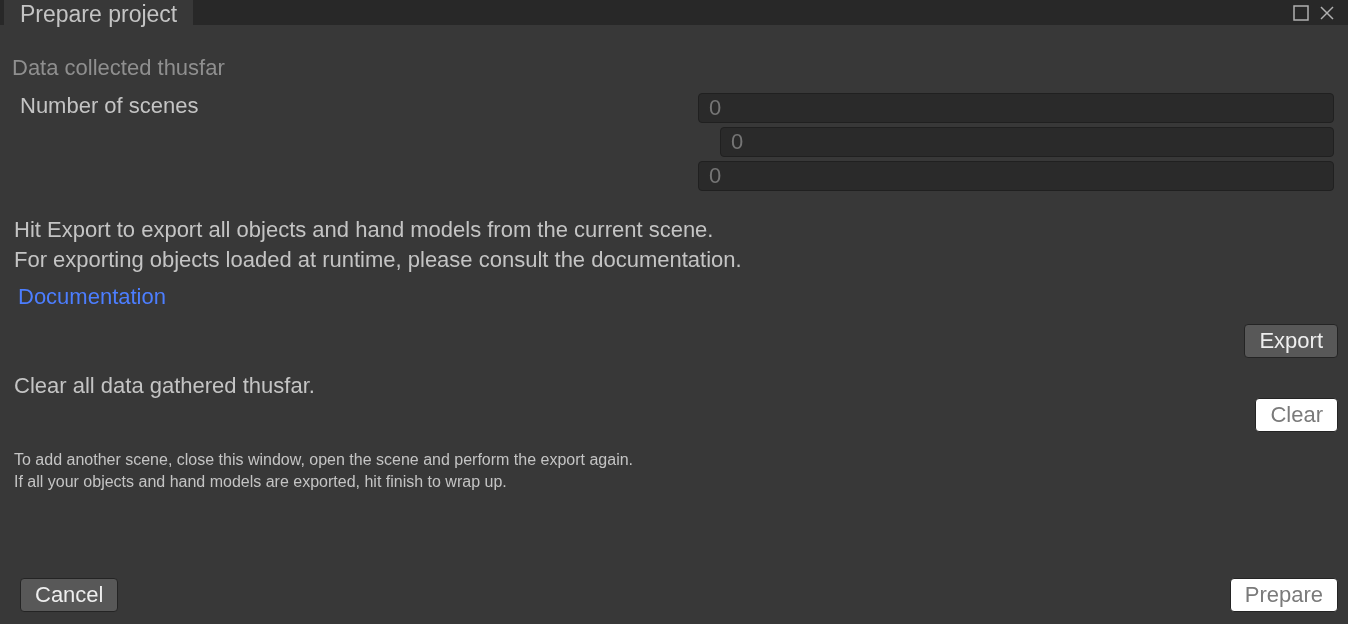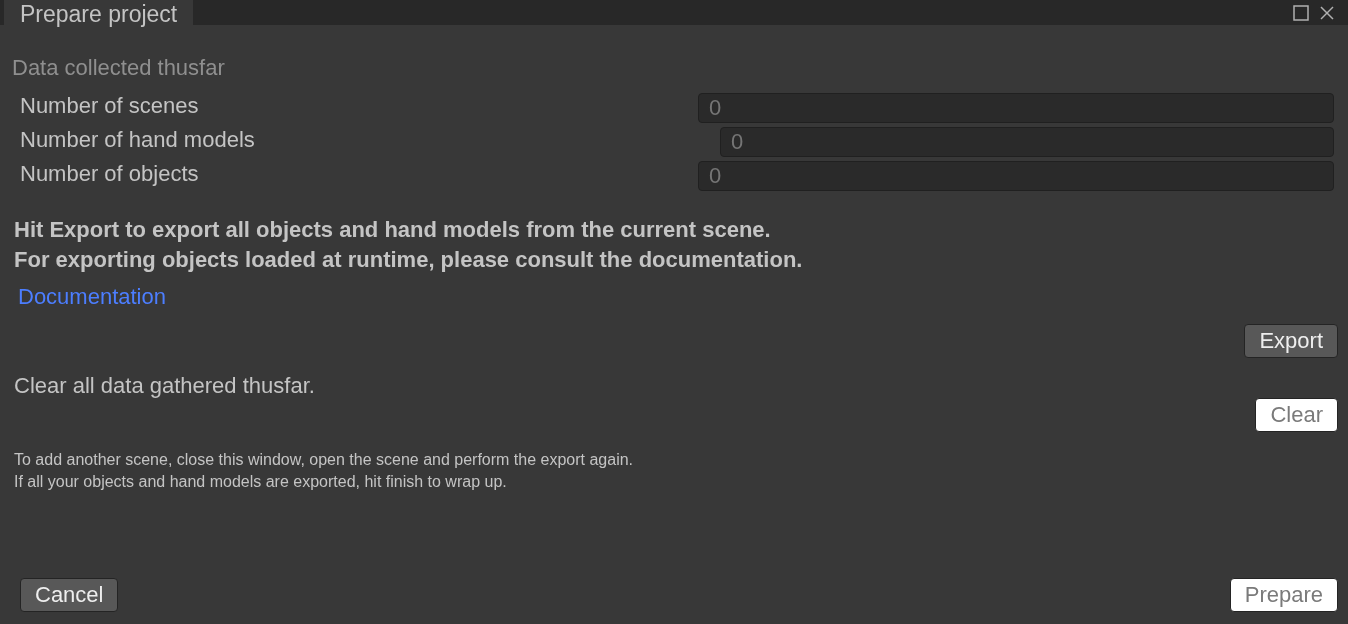--- a/index.html
+++ b/index.html
@@ -75,21 +75,20 @@
     height: 30px;
   }
   .row-scenes .field-input { margin-left: auto; width: 636px; flex: 0 0 636px; }
   .row-handmodels .field-input { margin-left: auto; width: 614px; flex: 0 0 614px; }
   .row-objects .field-input { margin-left: auto; width: 636px; flex: 0 0 636px; }
   .help-text {
     color: #c4c4c4;
     font-size: 22px;
     line-height: 1.35;
     margin-top: 24px;
-    font-weight: bold;
   }
   .doc-link {
     color: #4c7eff;
     font-size: 22px;
     margin-top: 10px;
     display: inline-block;
     padding-left: 4px;
     cursor: pointer;
   }
   .btn {
@@ -139,26 +138,24 @@
 
 <div class="content">
   <div class="section-heading">Data collected thusfar</div>
 
   <div class="field-row row-scenes">
     <div class="field-label">Number of scenes</div>
     <input class="field-input" type="text" readonly="" value="0" style="">
   </div>
 
   <div class="field-row row-handmodels">
-    <div class="field-label">Number of hand models</div>
     <input class="field-input" type="text" readonly="" value="0" style="">
   </div>
 
   <div class="field-row row-objects">
-    <div class="field-label">Number of objects</div>
     <input class="field-input" type="text" readonly="" value="0" style="">
   </div>
 
   <div class="help-text">Hit Export to export all objects and hand models from the current scene.<br>For exporting objects loaded at runtime, please consult the documentation.</div>
   <a class="doc-link">Documentation</a>
 
   <button class="btn btn-export">Export</button>
 
   <div class="text-clear">Clear all data gathered thusfar.</div>
   <button class="btn btn-disabled btn-clear">Clear</button>

